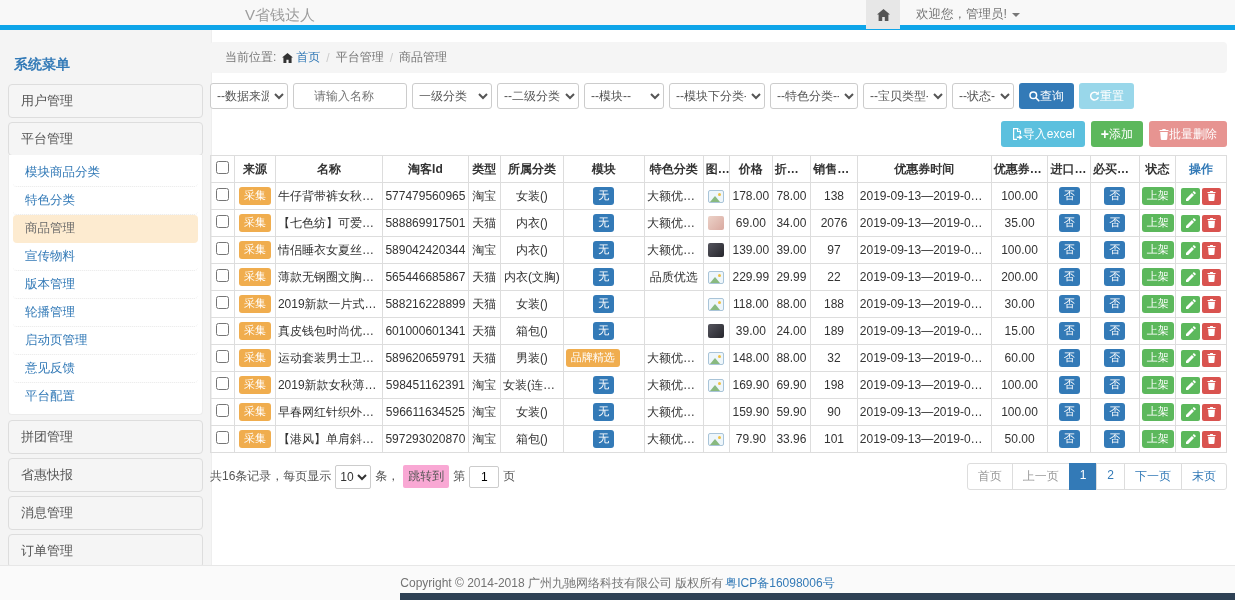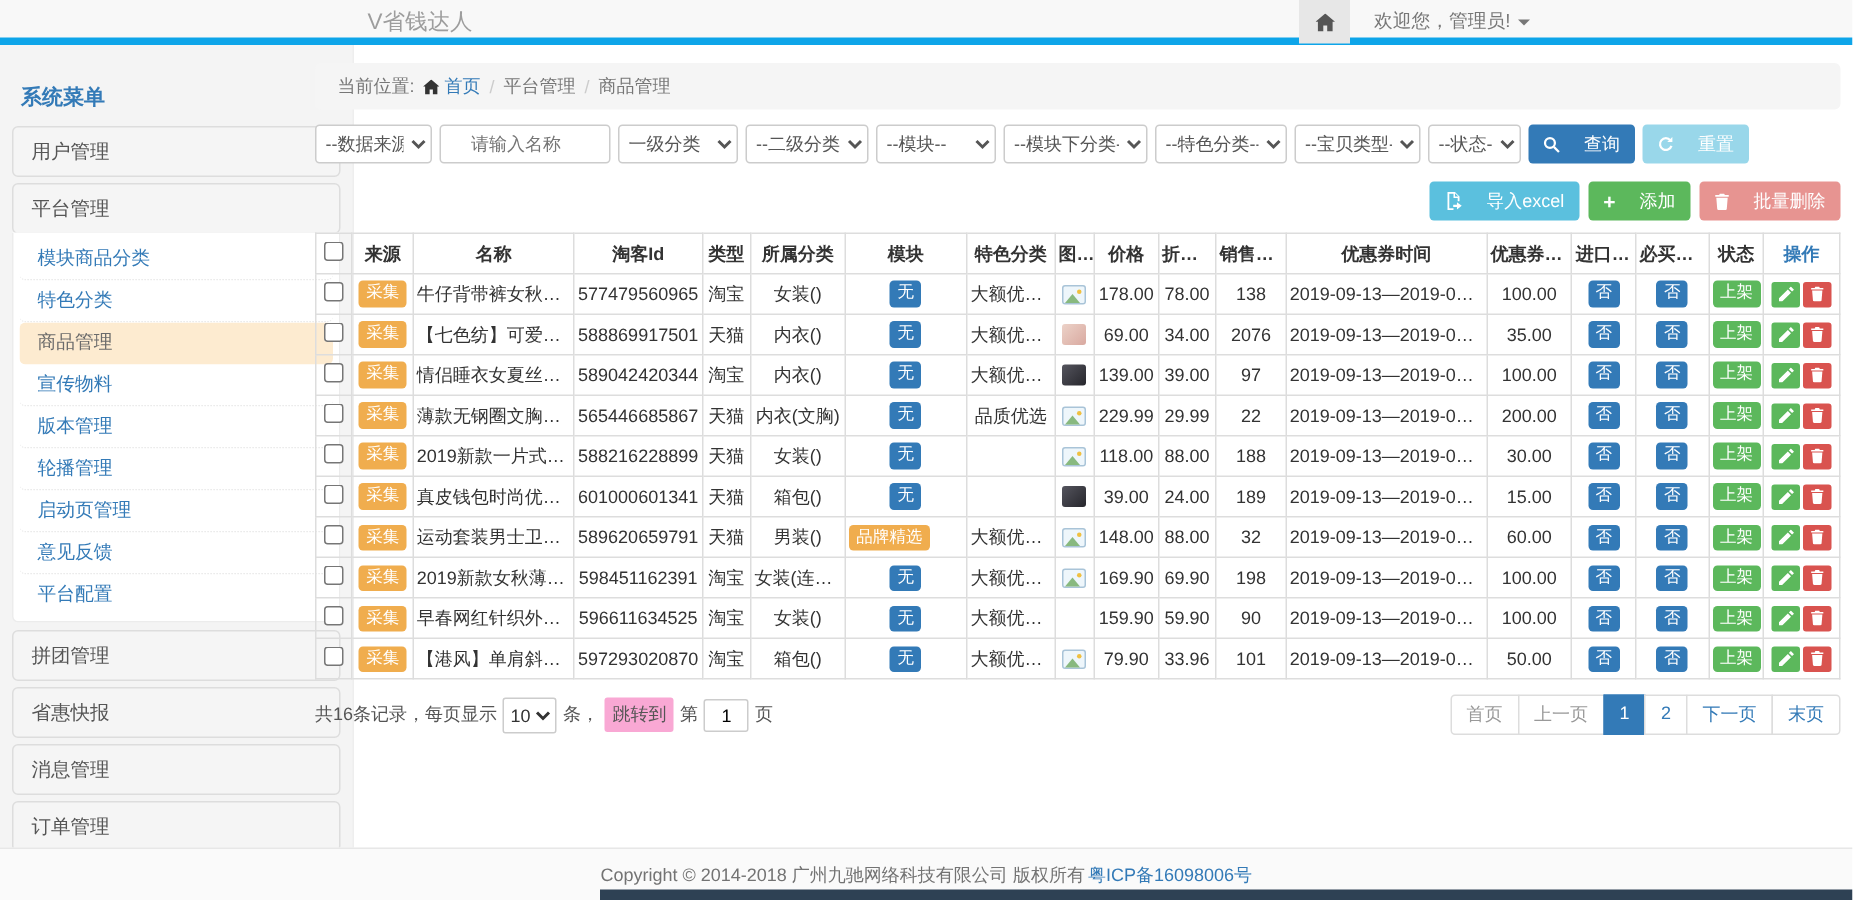--- a/index.html
+++ b/index.html
@@ -9,38 +9,38 @@
     font-family:"Liberation Sans","DejaVu Sans",sans-serif; font-size:12px; color:#333;
   }
   
   .topbar { position:absolute; left:0; top:0; right:0; height:30px; background:#f8f8f8; border-bottom:5px solid #0ea5e9; z-index:4; }
   .brand { position:absolute; left:245px; top:0; line-height:30px; font-size:15px; color:#9d9d9d; }
   .top-right { position:absolute; left:866px; top:0; height:29px; display:flex; align-items:center; }
   .home-box { width:34px; height:29px; background:#e7e7e7; display:flex; align-items:center; justify-content:center; cursor:pointer; }
   .welcome { margin-left:16px; color:#777; font-size:12.5px; cursor:pointer; display:flex; align-items:center; gap:5px; }
   .caret { display:inline-block; width:0; height:0; border-left:4px solid transparent; border-right:4px solid transparent; border-top:4px solid #777; }
   
-  .side-col { position:absolute; left:0; top:30px; width:236px; bottom:0; background:#f4f4f4; border-right:1px solid #eee; overflow:hidden; z-index:1; padding:22px 8px 0 8px; }
+  .side-col { position:absolute; left:0; top:30px; width:212px; bottom:0; background:#f4f4f4; border-right:1px solid #eee; overflow:hidden; z-index:1; padding:22px 8px 0 8px; }
   .sb-title { color:#337ab7; font-size:14px; font-weight:bold; padding:4px 6px 10px 6px; }
   .sb-group { background:#f5f5f5; border:1px solid #ddd; border-radius:4px; padding:7px 12px; font-size:13px; color:#555; margin-bottom:4px; cursor:pointer; }
   .sb-sub { background:#fff; border:1px solid #ececec; border-top:none; border-radius:0 0 4px 4px; margin:-5px 0 5px 0; padding:4px 4px; }
   .sb-sub-item { padding:5px 12px; font-size:12.5px; color:#337ab7; border-bottom:1px dotted #e8e8e8; cursor:pointer; border-radius:4px; }
   .sb-sub-item:last-child { border-bottom:none; }
   .sb-sub-item.active { background:#fdebd0; color:#6b6b6b; border-bottom-color:transparent; }
   
   .main { position:absolute; left:210px; top:42px; width:1017px; z-index:2; }
   .breadcrumb { background:#f5f5f5; border-radius:4px; padding:7px 15px; font-size:12px; color:#777; display:flex; align-items:center; gap:6px; }
   .bc-home { color:#337ab7; cursor:pointer; display:flex; align-items:center; gap:3px; }
   .bc-sep { color:#ccc; }
   
   .filters { margin-top:10px; display:flex; align-items:center; gap:5px; }
   .fsel, .fname { height:26px; border:1px solid #ccc; border-radius:3px; background:#fff; font-size:12px; color:#555; font-family:inherit; }
   .fsel { padding:0 2px; }
   .fname { padding:0 20px; }
-  .btn { height:26px; border:none; border-radius:3px; color:#fff; font-size:12px; display:inline-flex; align-items:center; gap:16px; padding:0 10px; cursor:pointer; font-family:inherit; }
+  .btn { height:26px; border:none; border-radius:3px; color:#fff; font-size:12px; display:inline-flex; align-items:center; gap:0; padding:0 10px; cursor:pointer; font-family:inherit; }
   .btn-search { background:#337ab7; }
   .btn-reset  { background:#5bc0de; opacity:.62; }
   
   .toolbar { margin-top:12px; display:flex; justify-content:flex-end; gap:6px; }
   .btn-import { background:#5bc0de; }
   .btn-add { background:#5cb85c; }
   .btn-batch { background:#d9534f; opacity:.62; }
   .plus { font-size:14px; font-weight:bold; line-height:1; }
   
   table { margin-top:8px; width:100%; border-collapse:collapse; table-layout:fixed; }

